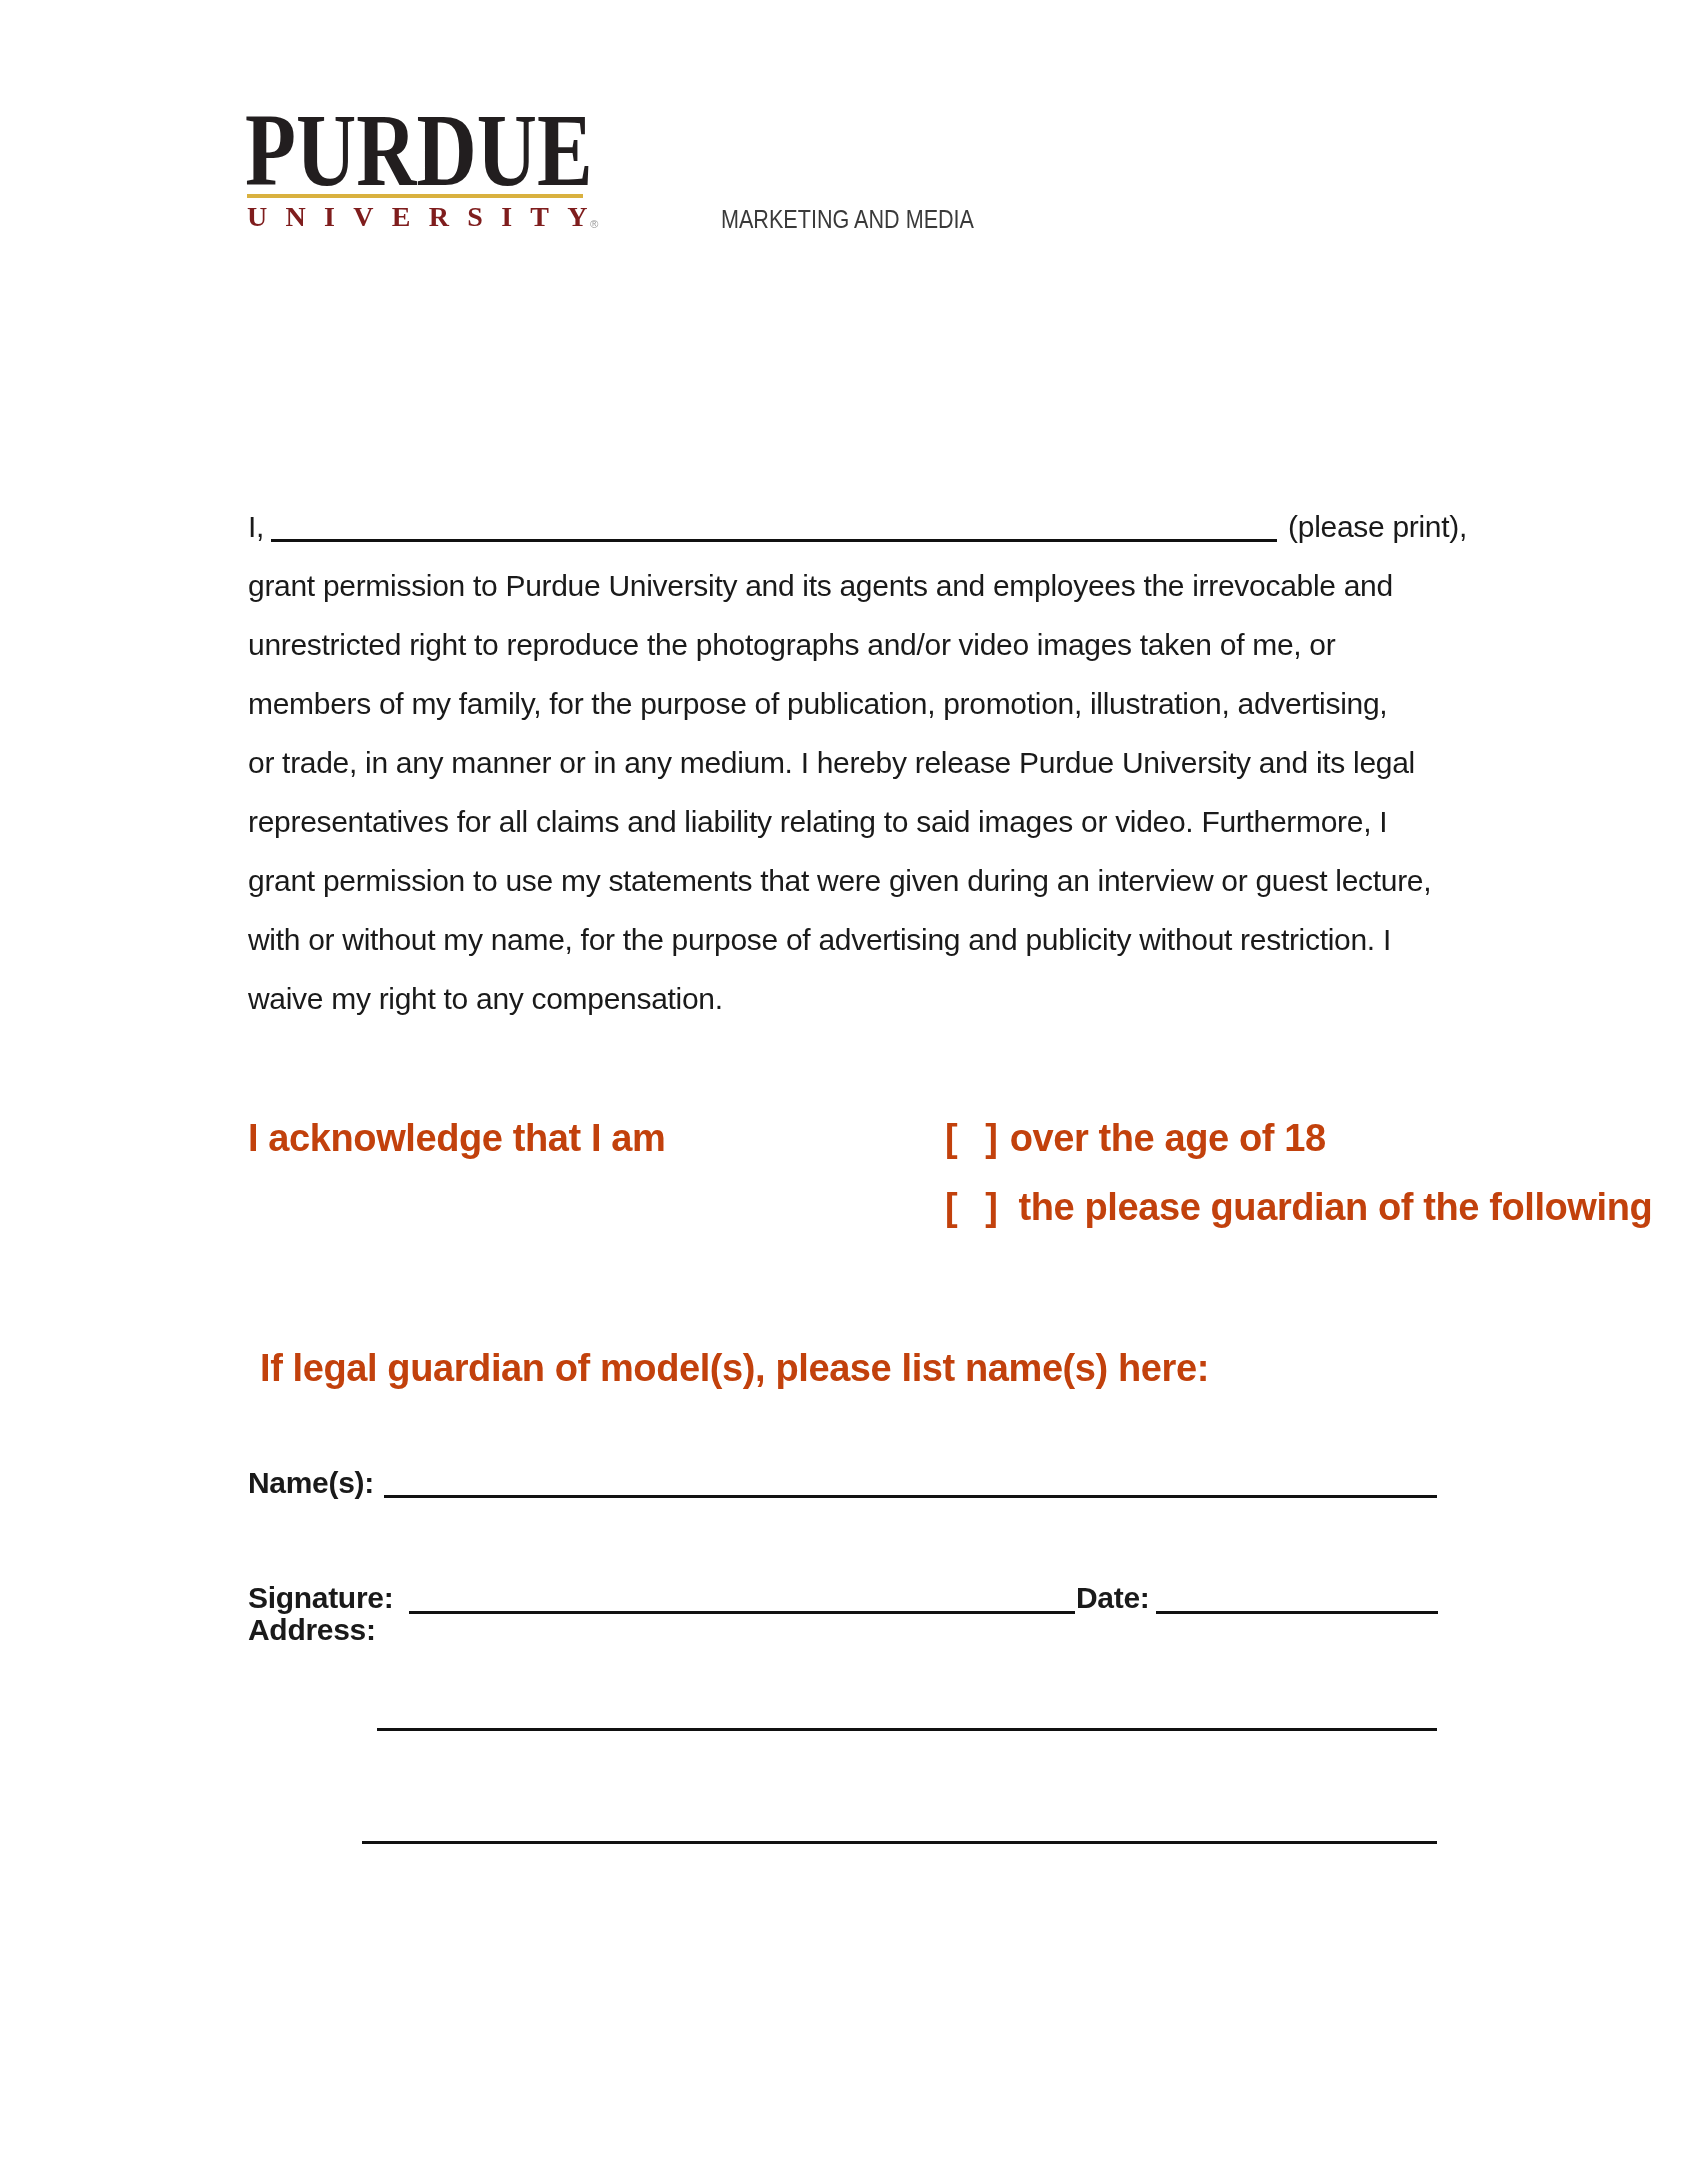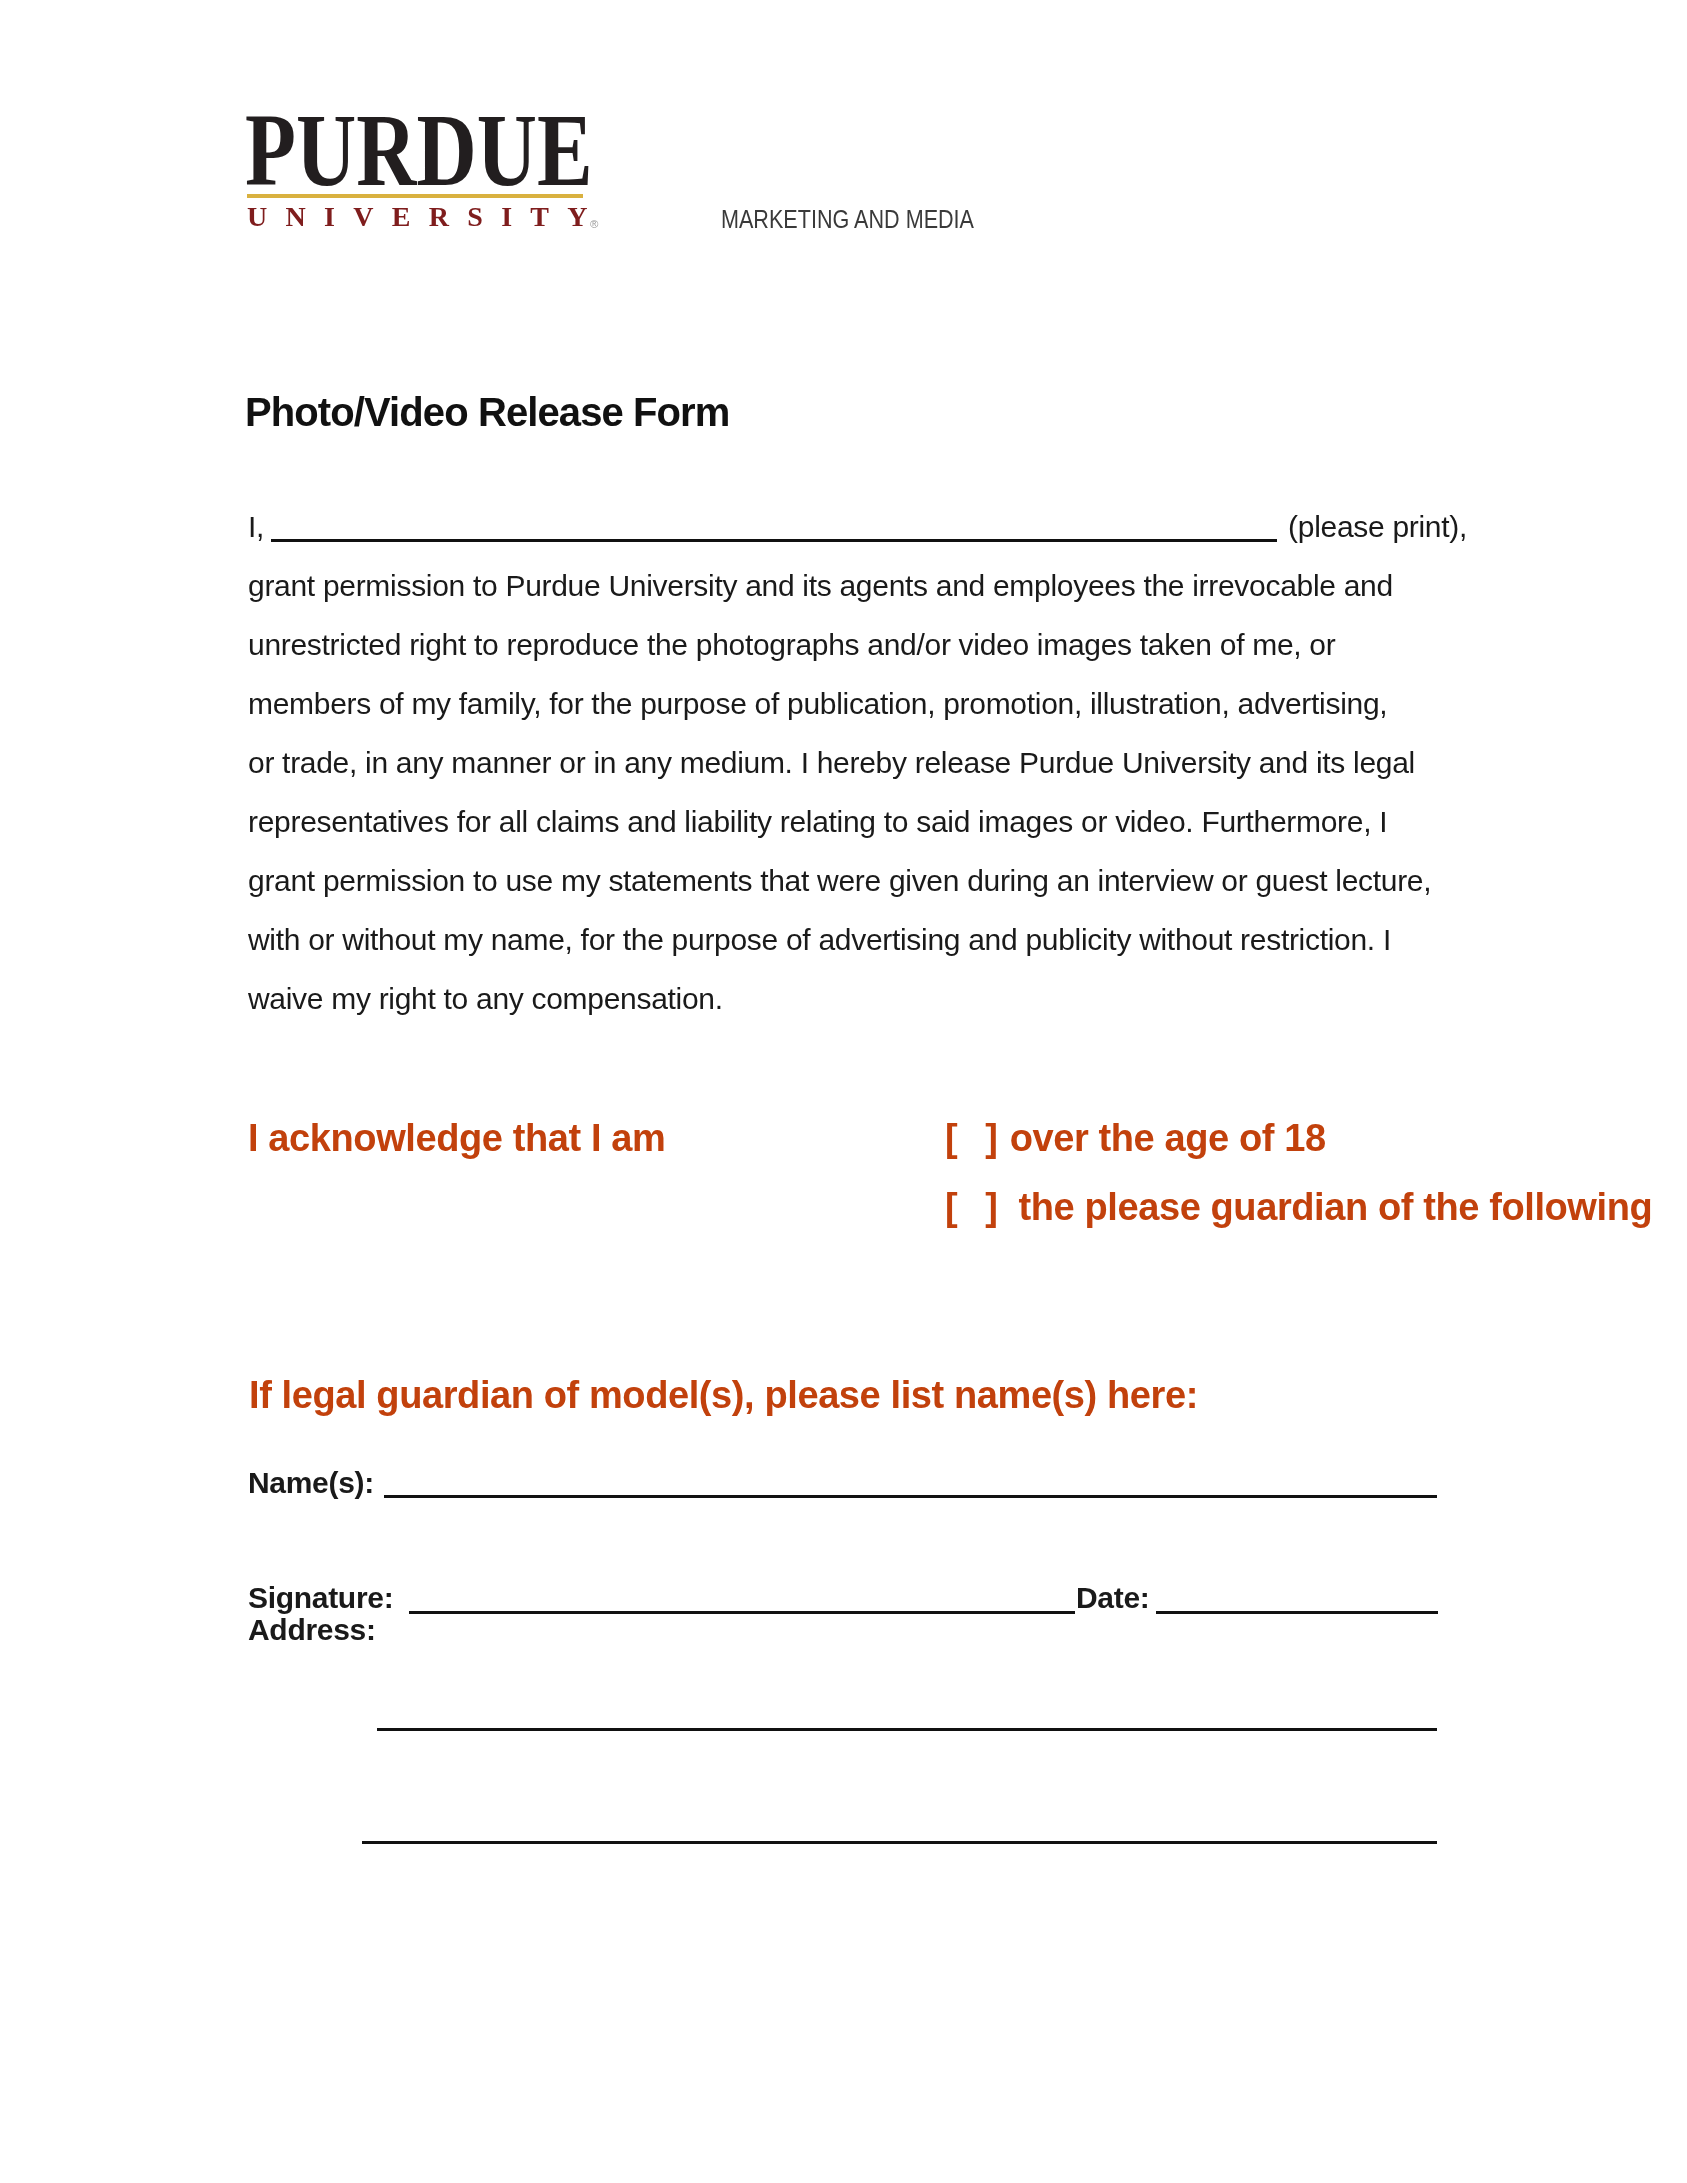--- a/index.html
+++ b/index.html
@@ -103,21 +103,21 @@
   }
   .ack-label { left: 248px; top: 1121px; }
   .cb-row1 { left: 945px; top: 1121px; }
   .cb-row2 { left: 945px; top: 1190px; }
   .cb-row1 .br-open,  .cb-row2 .br-open  { display: inline-block; }
   .cb-row1 .br-close { margin-left: 28px; }
   .cb-row2 .br-close { margin-left: 28px; }
   .cb-row1 .cb-label { margin-left: 12.2px; }
   .cb-row2 .cb-label { margin-left: 21px; }
 
-  .guardian-heading { left: 249px; top: 1351px; margin-top: 27px; }
+  .guardian-heading { left: 260px; top: 1351px; }
 
   
   .field-label { line-height: 35px; white-space: nowrap; font-weight: bold; }
   .names-label { left: 248px;  top: 1465px; }
   .sig-label   { left: 248px;  top: 1580px; }
   .date-label  { left: 1076px; top: 1580px; }
   .addr-label  { left: 248px;  top: 1612px; }
 
   
   .footer-note {
@@ -133,21 +133,20 @@
 <body>
 
 <div class="page">
 
   <div class="abs purdue-word">PURDUE</div>
   <div class="abs gold-rule"></div>
   <div class="abs university-word">UNIVERSITY</div>
   <div class="abs registered-mark">®</div>
   <div class="abs department">MARKETING AND MEDIA</div>
 
-  <div class="abs form-title">Photo/Video Release Form</div>
 
   <div class="abs body-text intro-prefix">I,</div>
   <div class="abs blank-line line-i"></div>
   <div class="abs body-text please-print">(please print),</div>
 
   <div class="abs body-text para">
     <div>grant permission to Purdue University and its agents and employees the irrevocable and</div>
     <div>unrestricted right to reproduce the photographs and/or video images taken of me, or</div>
     <div>members of my family, for the purpose of publication, promotion, illustration, advertising,</div>
     <div>or trade, in any manner or in any medium. I hereby release Purdue University and its legal</div>

